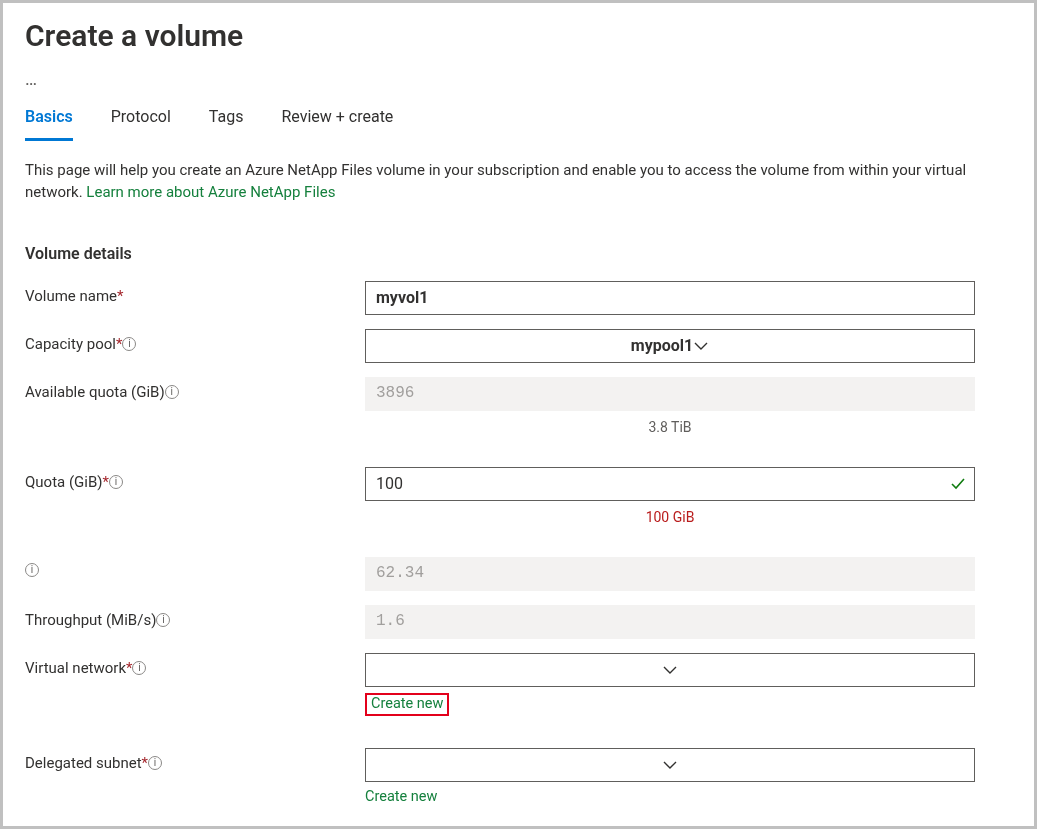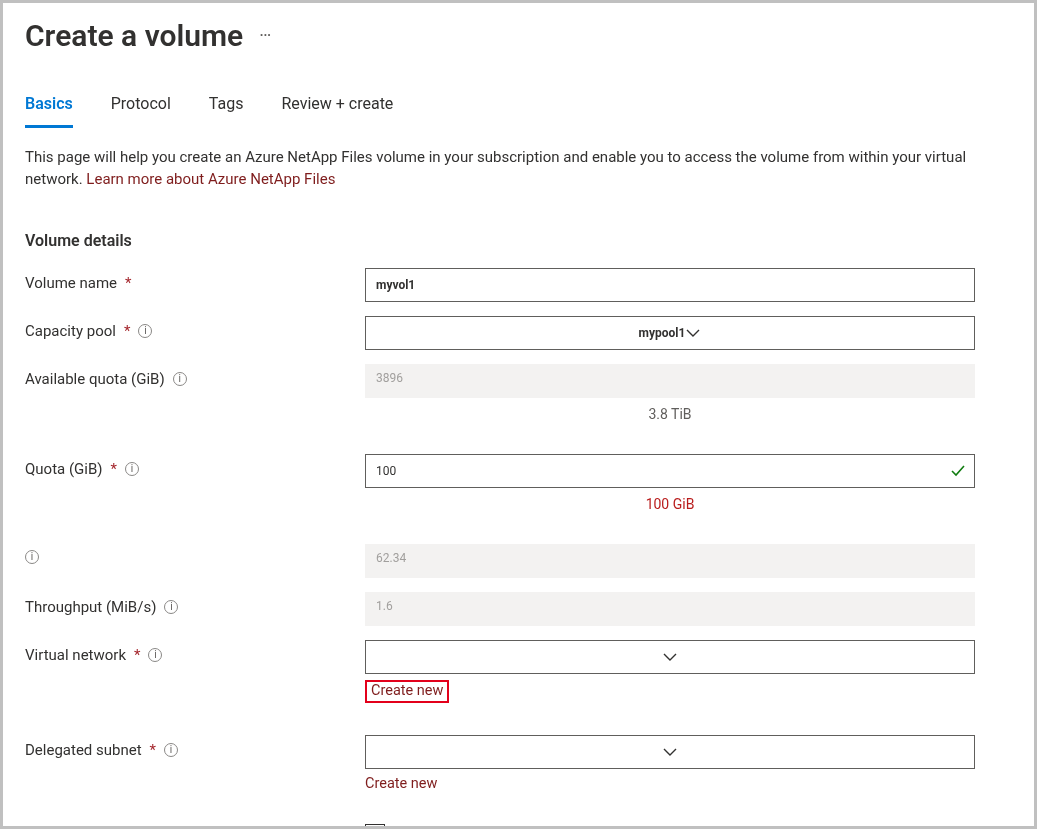--- a/index.html
+++ b/index.html
@@ -10,70 +10,71 @@
     color: #323130;
     background: #fff;
   }
   .window {
     width: 1037px;
     height: 829px;
     border: 3px solid #c0c0c0;
     padding: 16px 22px;
     overflow: hidden;
   }
-  .title-row { display:flex; gap:16px; margin-bottom: 42px; }
+  .title-row { display:flex; gap:16px; margin-bottom: 18px; flex-direction: column; }
   .title { font-size: 30px; font-weight: 600; line-height: 1.1; }
   .more { font-size: 18px; letter-spacing:3px; color:#605e5c; cursor:pointer; user-select:none; }
   .tabs { display:flex; gap:38px; border-bottom:1px solid transparent; margin-bottom:18px; }
   .tab {
     font-size:16px;
     padding: 0 0 12px 0;
     color:#323130;
     cursor:pointer;
     border-bottom: 3px solid transparent;
     text-align: right;
   }
   .tab.active {
     color:#0078d4;
     font-weight:600;
     border-bottom-color:#0078d4;
   }
   .intro { font-size:15px; line-height:1.45; margin-bottom: 40px; max-width: 980px; }
-  .link { color:#7f1d1d; cursor:pointer; }
+  .link { color:#15803d; cursor:pointer; }
   .section-title { font-weight:600; font-size:16px; margin-bottom:18px; }
   .form-row { display:flex; align-items:flex-start; margin-bottom: 14px; }
-  .label-col { width: 340px; display:flex; align-items:center; gap:8px; font-size:15px; padding-top:6px; }
+  .label-col { width: 340px; display:flex; align-items:center; font-size:15px; padding-top:6px; }
   .req { color:#a4262c; }
   .info-icon {
     display:inline-flex; align-items:center; justify-content:center;
     width:14px; height:14px; border:1px solid #8a8886; border-radius:50%;
     font-size:10px; color:#605e5c; font-style:normal; line-height:1; cursor:default;
   }
   .field-col { flex:1; max-width:610px; }
   .input, .select, .readonly {
     width:100%;
     height:34px;
     padding: 6px 10px;
-    font-size:12px;
+    font-size:16px;
     font-family:inherit;
     border:1px solid #605e5c;
     background:#fff;
     color:#323130;
   }
   .input.bold { font-weight:700; }
   .select {
     display:flex; align-items:center; justify-content:center;
     cursor:pointer;
   }
   .select .value { font-weight:700; }
   .select .value.empty { font-weight:400; color:#323130; }
   .readonly {
     background:#f3f2f1;
     border:1px solid #f3f2f1;
     color:#a19f9d;
+    font-family:Liberation Mono, monospace;
   }
   .below-right {
     text-align:center; font-size:14px; color:#605e5c; margin-top:8px;
   }
   .below-right.dark { color:#b91c1c; }
   .below-link { font-size:14.5px; margin-top:6px; }
   .highlight-box { display:inline-block; border:2px solid #e3001b; padding: 0 4px 2px 4px; }
   .chevron-down svg, .checkmark svg { display:block; }
   .valid-wrap { position:relative; }
   .valid-wrap .input { padding-right: 34px; }

